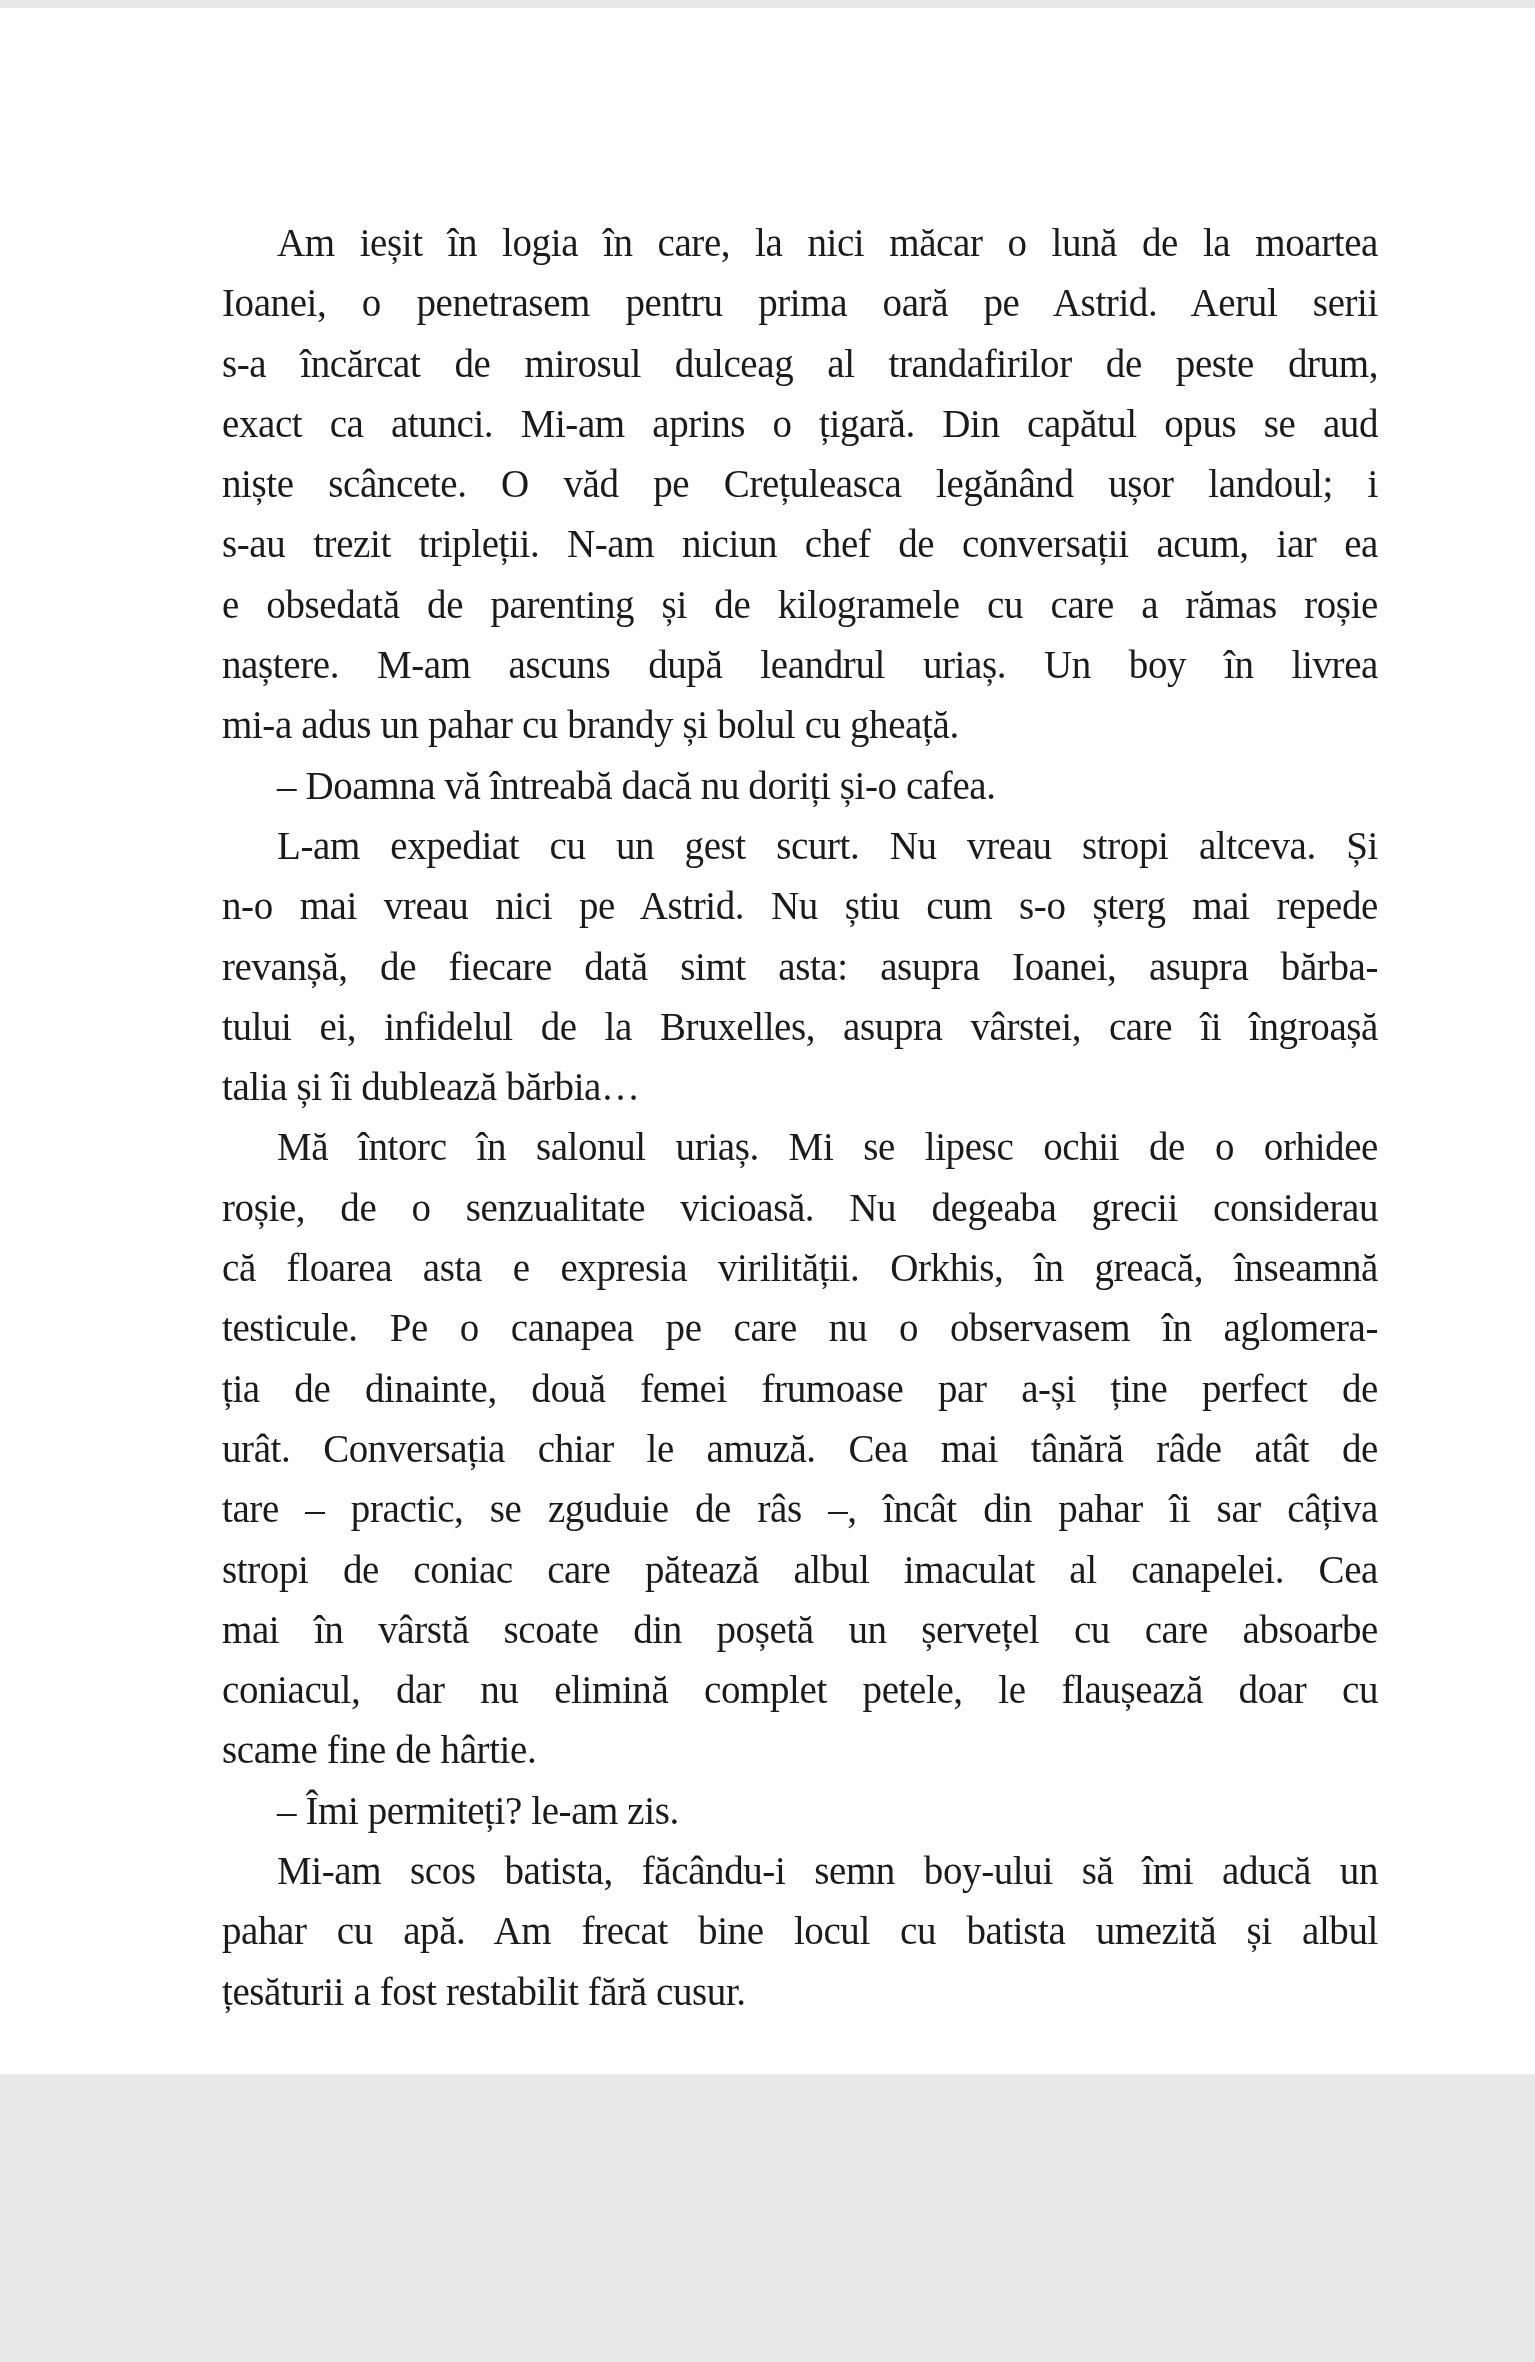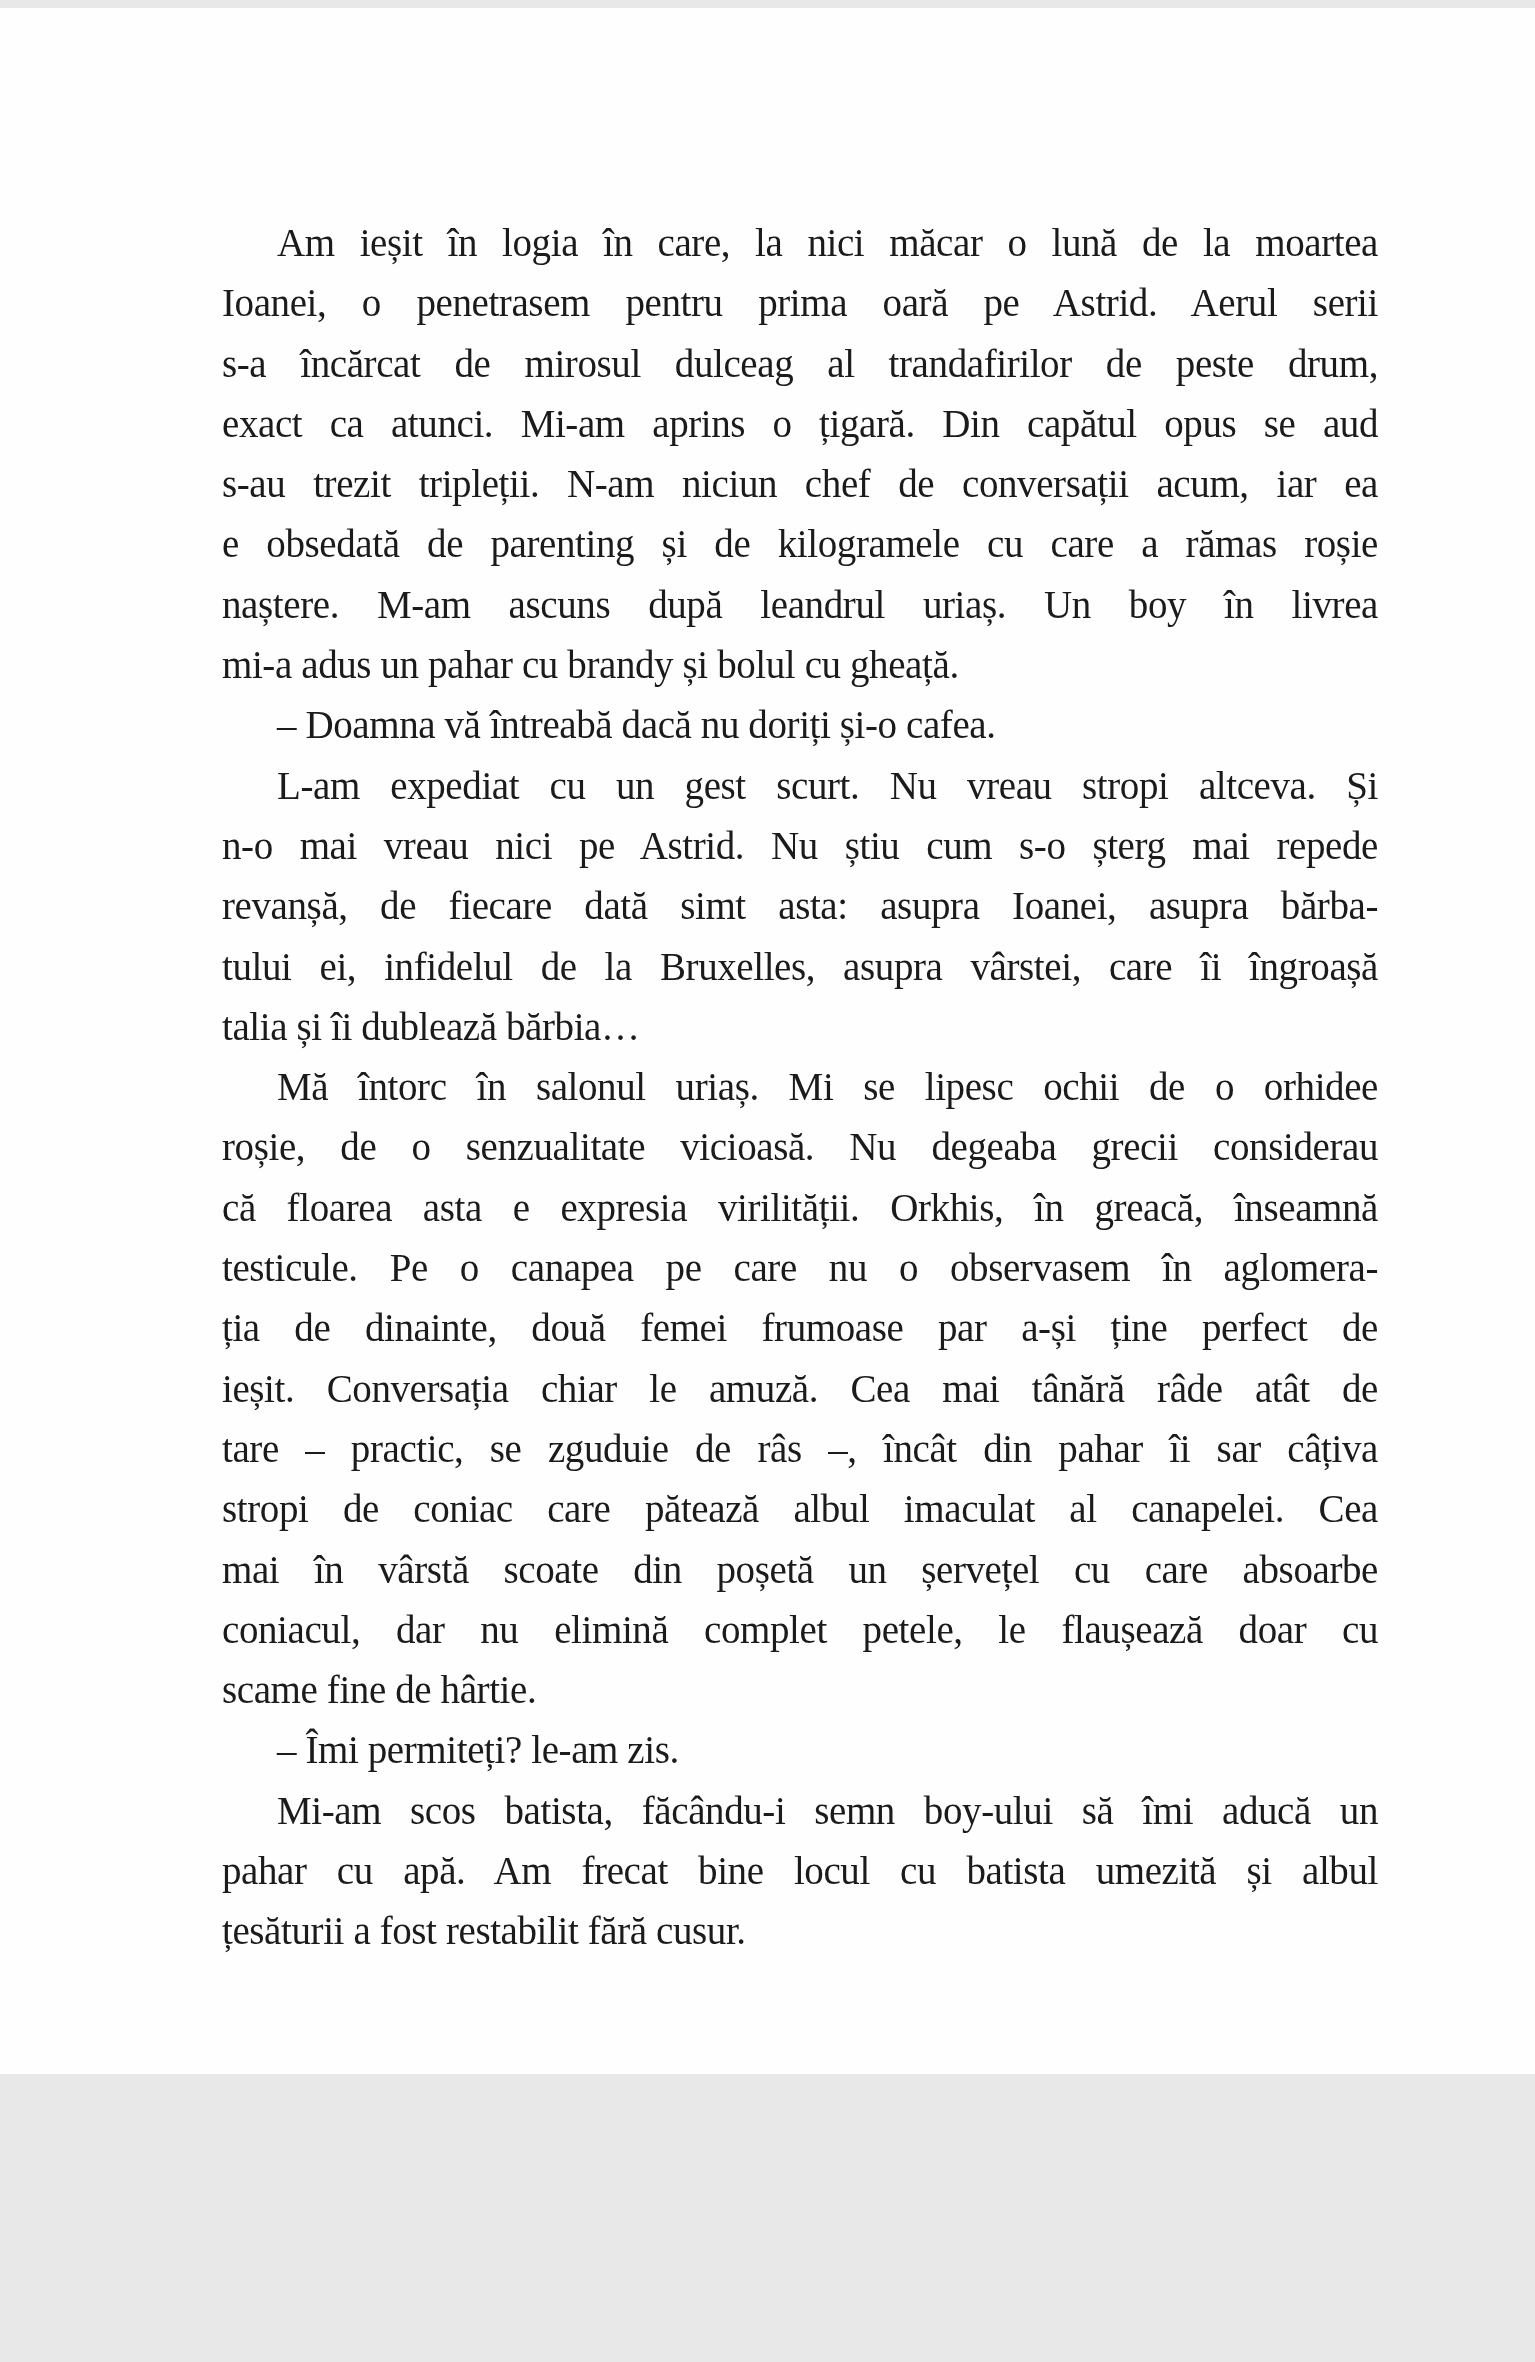--- a/index.html
+++ b/index.html
@@ -55,36 +55,37 @@
 </style>
 </head>
 <body>
 
 <div class="page">
   <section class="text-block">
       <div class="line indent"><span>Am ieșit în logia în care, la nici măcar o lună de la moartea</span></div>
       <div class="line"><span>Ioanei, o penetrasem pentru prima oară pe Astrid. Aerul serii</span></div>
       <div class="line"><span>s-a încărcat de mirosul dulceag al trandafirilor de peste drum,</span></div>
       <div class="line"><span>exact ca atunci. Mi-am aprins o țigară. Din capătul opus se aud</span></div>
+      <div class="line"><span>niște scâncete. O văd pe Crețuleasca legănând ușor landoul; i</span></div>
       <div class="line"><span>s-au trezit tripleții. N-am niciun chef de conversații acum, iar ea</span></div>
       <div class="line"><span>e obsedată de parenting și de kilogramele cu care a rămas roșie</span></div>
       <div class="line"><span>naștere. M-am ascuns după leandrul uriaș. Un boy în livrea</span></div>
       <div class="line para-end"><span>mi-a adus un pahar cu brandy și bolul cu gheață.</span></div>
       <div class="line indent para-end"><span>– Doamna vă întreabă dacă nu doriți și-o cafea.</span></div>
       <div class="line indent"><span>L-am expediat cu un gest scurt. Nu vreau stropi altceva. Și</span></div>
       <div class="line"><span>n-o mai vreau nici pe Astrid. Nu știu cum s-o șterg mai repede</span></div>
       <div class="line"><span>revanșă, de fiecare dată simt asta: asupra Ioanei, asupra bărba-</span></div>
       <div class="line"><span>tului ei, infidelul de la Bruxelles, asupra vârstei, care îi îngroașă</span></div>
       <div class="line para-end"><span>talia și îi dublează bărbia…</span></div>
       <div class="line indent"><span>Mă întorc în salonul uriaș. Mi se lipesc ochii de o orhidee</span></div>
       <div class="line"><span>roșie, de o senzualitate vicioasă. Nu degeaba grecii considerau</span></div>
       <div class="line"><span>că floarea asta e expresia virilității. </span><span class="italic">Orkhis</span><span>, în greacă, înseamnă</span></div>
       <div class="line"><span>testicule. Pe o canapea pe care nu o observasem în aglomera-</span></div>
       <div class="line"><span>ția de dinainte, două femei frumoase par a-și ține perfect de</span></div>
-      <div class="line"><span>ieșit. Conversația chiar le amuză. Cea mai tânără râde atât de</span></div>
+      <div class="line"><span>urât. Conversația chiar le amuză. Cea mai tânără râde atât de</span></div>
       <div class="line"><span>tare – practic, se zguduie de râs –, încât din pahar îi sar câțiva</span></div>
       <div class="line"><span>stropi de coniac care pătează albul imaculat al canapelei. Cea</span></div>
       <div class="line"><span>mai în vârstă scoate din poșetă un șervețel cu care absoarbe</span></div>
       <div class="line"><span>coniacul, dar nu elimină complet petele, le flaușează doar cu</span></div>
       <div class="line para-end"><span>scame fine de hârtie.</span></div>
       <div class="line indent para-end"><span>– Îmi permiteți? le-am zis.</span></div>
       <div class="line indent"><span>Mi-am scos batista, făcându-i semn boy-ului să îmi aducă un</span></div>
       <div class="line"><span>pahar cu apă. Am frecat bine locul cu batista umezită și albul</span></div>
       <div class="line para-end"><span>țesăturii a fost restabilit fără cusur.</span></div>
     </section>

